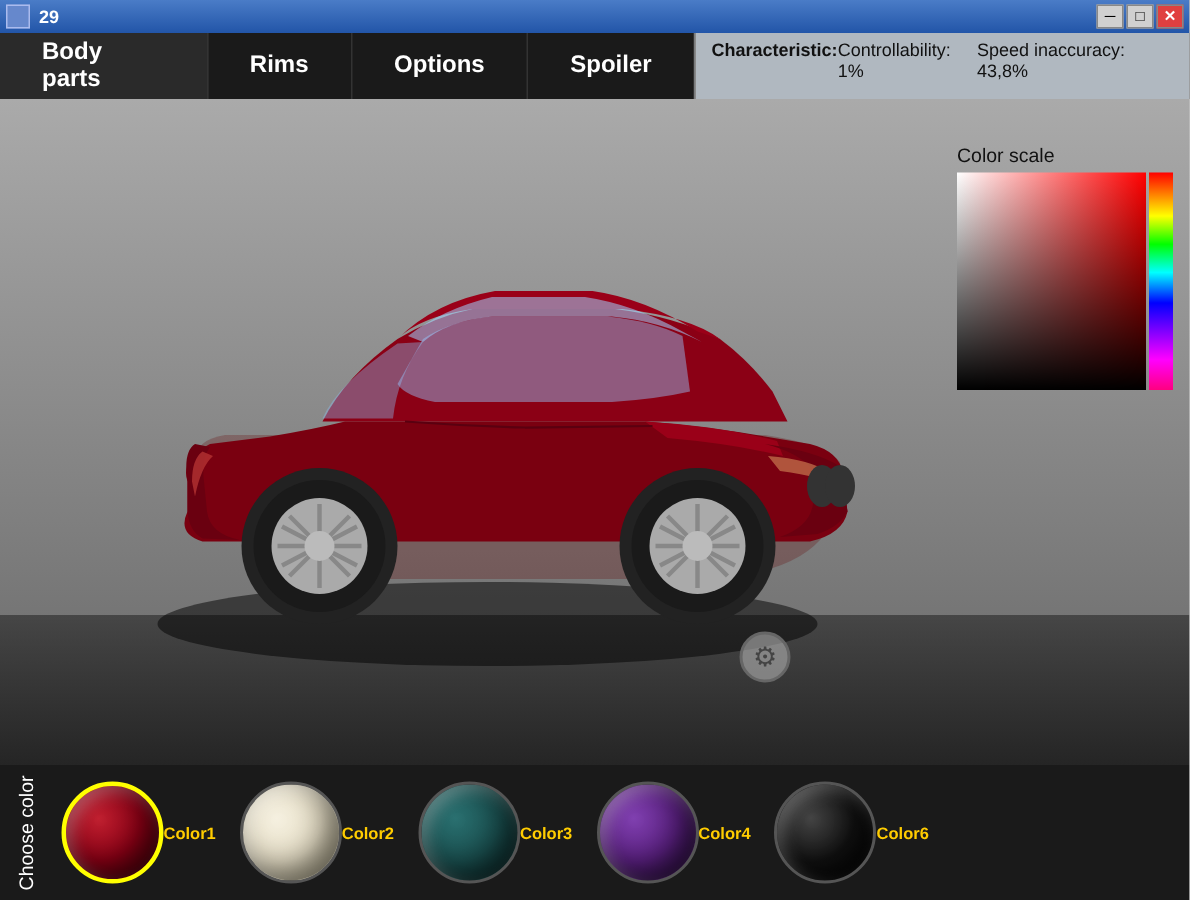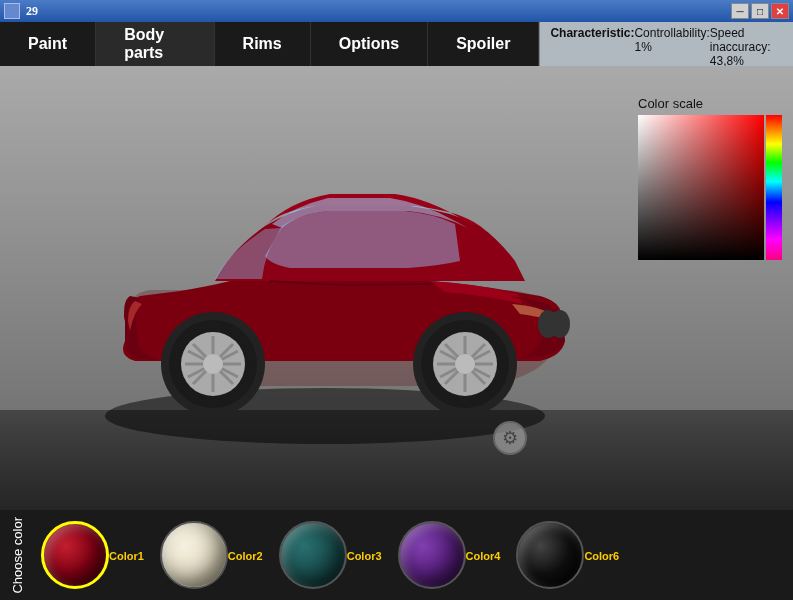--- a/index.html
+++ b/index.html
@@ -16,21 +16,20 @@
     #title-bar {
       background: linear-gradient(to bottom, #4a7cc7, #2255a8);
       height: 22px;
       display: flex;
       align-items: center;
       justify-content: space-between;
       padding: 0 4px;
       color: white;
       font-size: 12px;
       font-weight: bold;
-      font-family: Liberation Serif, serif;
     }
     #title-bar-left {
       display: flex;
       align-items: center;
       gap: 6px;
     }
     #title-bar-icon {
       width: 16px;
       height: 16px;
       background: #6688cc;
@@ -230,23 +229,20 @@
     <span>29</span>
   </div>
   <div id="title-bar-controls">
     <div class="tb-btn">─</div>
     <div class="tb-btn">□</div>
     <div class="tb-btn close">✕</div>
   </div>
 </div>
 
 <div id="nav-bar">
-  <div class="nav-tab">
-    <span>Paint</span>
-  </div>
   <div class="nav-tab active">
     <span>Body parts</span>
   </div>
   <div class="nav-tab">
     <span>Rims</span>
   </div>
   <div class="nav-tab">
     <span>Options</span>
   </div>
   <div class="nav-tab">

